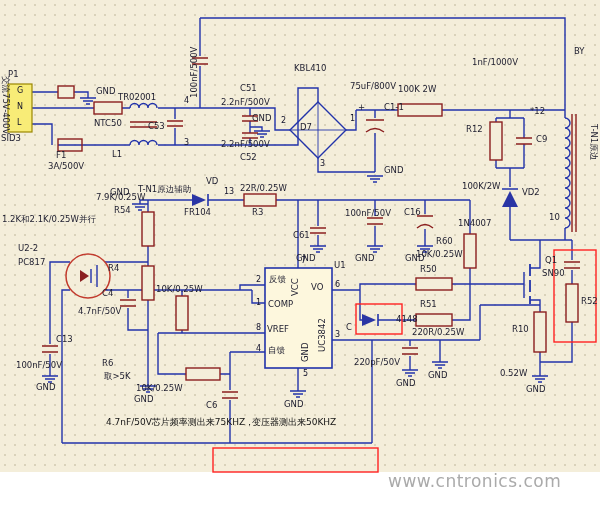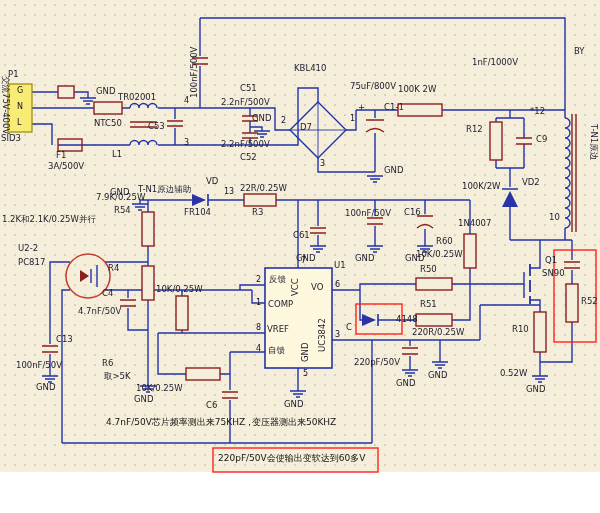--- a/index.html
+++ b/index.html
@@ -155,21 +155,21 @@
   <span class="L pin" style="left:320px;top:159px">3</span>
   <span class="L" style="left:350px;top:82px">75uF/800V</span>
   <span class="L" style="left:358px;top:103px">+</span>
   <span class="L" style="left:384px;top:103px">C1-1</span>
   <span class="L" style="left:384px;top:166px">GND</span>
   <span class="L" style="left:398px;top:85px">100K 2W</span>
   <span class="L" style="left:472px;top:58px">1nF/1000V</span>
   <span class="L" style="left:466px;top:125px">R12</span>
   <span class="L" style="left:536px;top:135px">C9</span>
   <span class="L" style="left:462px;top:182px">100K/2W</span>
-  <span class="L" style="left:522px;top:178px">VD2</span>
+  <span class="L" style="left:522px;top:188px">VD2</span>
   <span class="L" style="left:458px;top:219px">1N4007</span>
   <span class="L" style="left:574px;top:47px">BY</span>
   <span class="L" style="left:530px;top:107px">*12</span>
   <span class="L vt" style="left:598px;top:124px">T-N1原边</span>
   <span class="L" style="left:549px;top:213px">10</span>
   <span class="L" style="left:110px;top:188px">GND</span>
   <span class="L" style="left:138px;top:185px">T-N1原边辅助</span>
   <span class="L" style="left:206px;top:177px">VD</span>
   <span class="L" style="left:184px;top:208px">FR104</span>
   <span class="L pin" style="left:224px;top:187px">13</span>
@@ -227,14 +227,14 @@
   <span class="L" style="left:346px;top:323px">C</span>
   <span class="L" style="left:354px;top:358px">220pF/50V</span>
   <span class="L" style="left:396px;top:379px">GND</span>
   <span class="L" style="left:428px;top:371px">GND</span>
   <span class="L" style="left:545px;top:256px">Q1</span>
   <span class="L" style="left:542px;top:269px">SN90</span>
   <span class="L" style="left:581px;top:297px">R52</span>
   <span class="L" style="left:512px;top:325px">R10</span>
   <span class="L" style="left:500px;top:369px">0.52W</span>
   <span class="L" style="left:526px;top:385px">GND</span>
-  <span class="L note" style="left:218px;top:453px">220pF/50V会使输出变软达到60多V</span>
+  <span class="L wm" style="left:388px;top:472px">www.cntronics.com</span>
 </div>
 
 </body></html>

